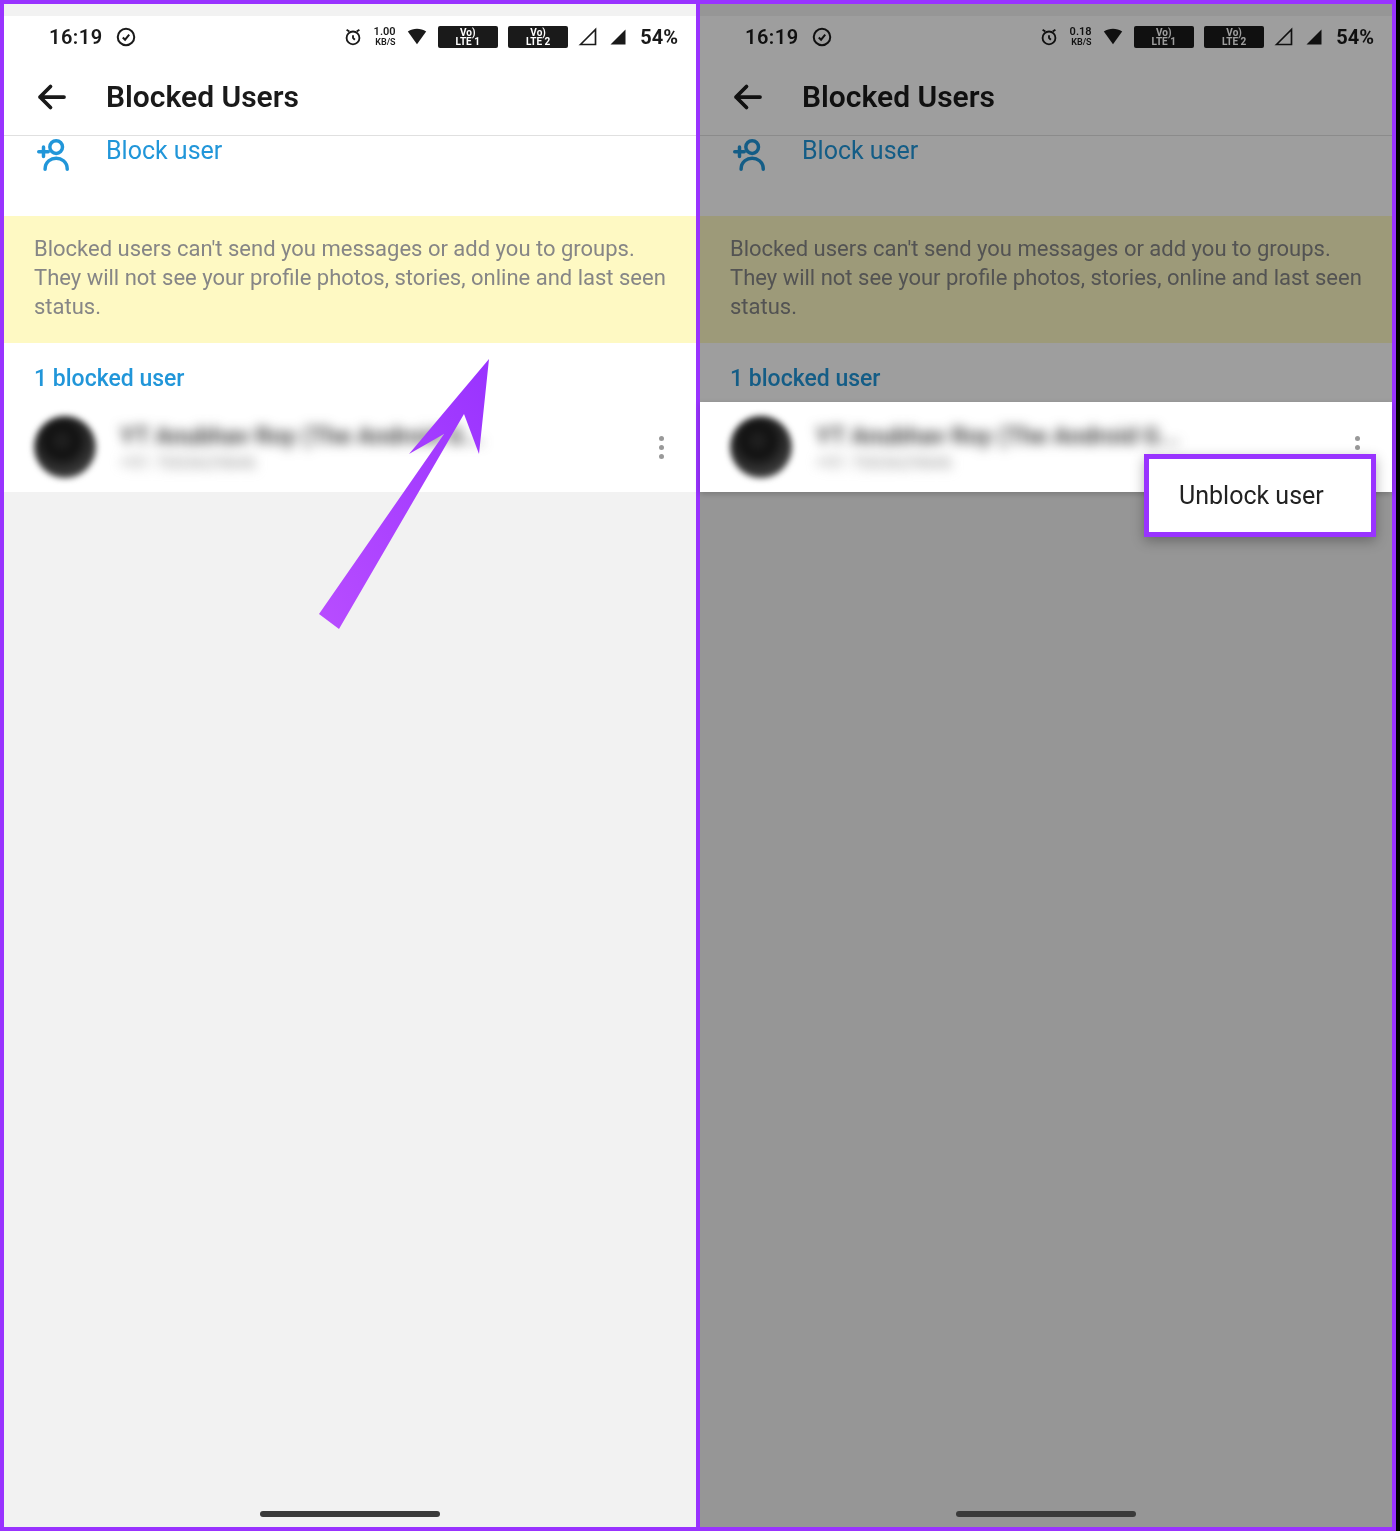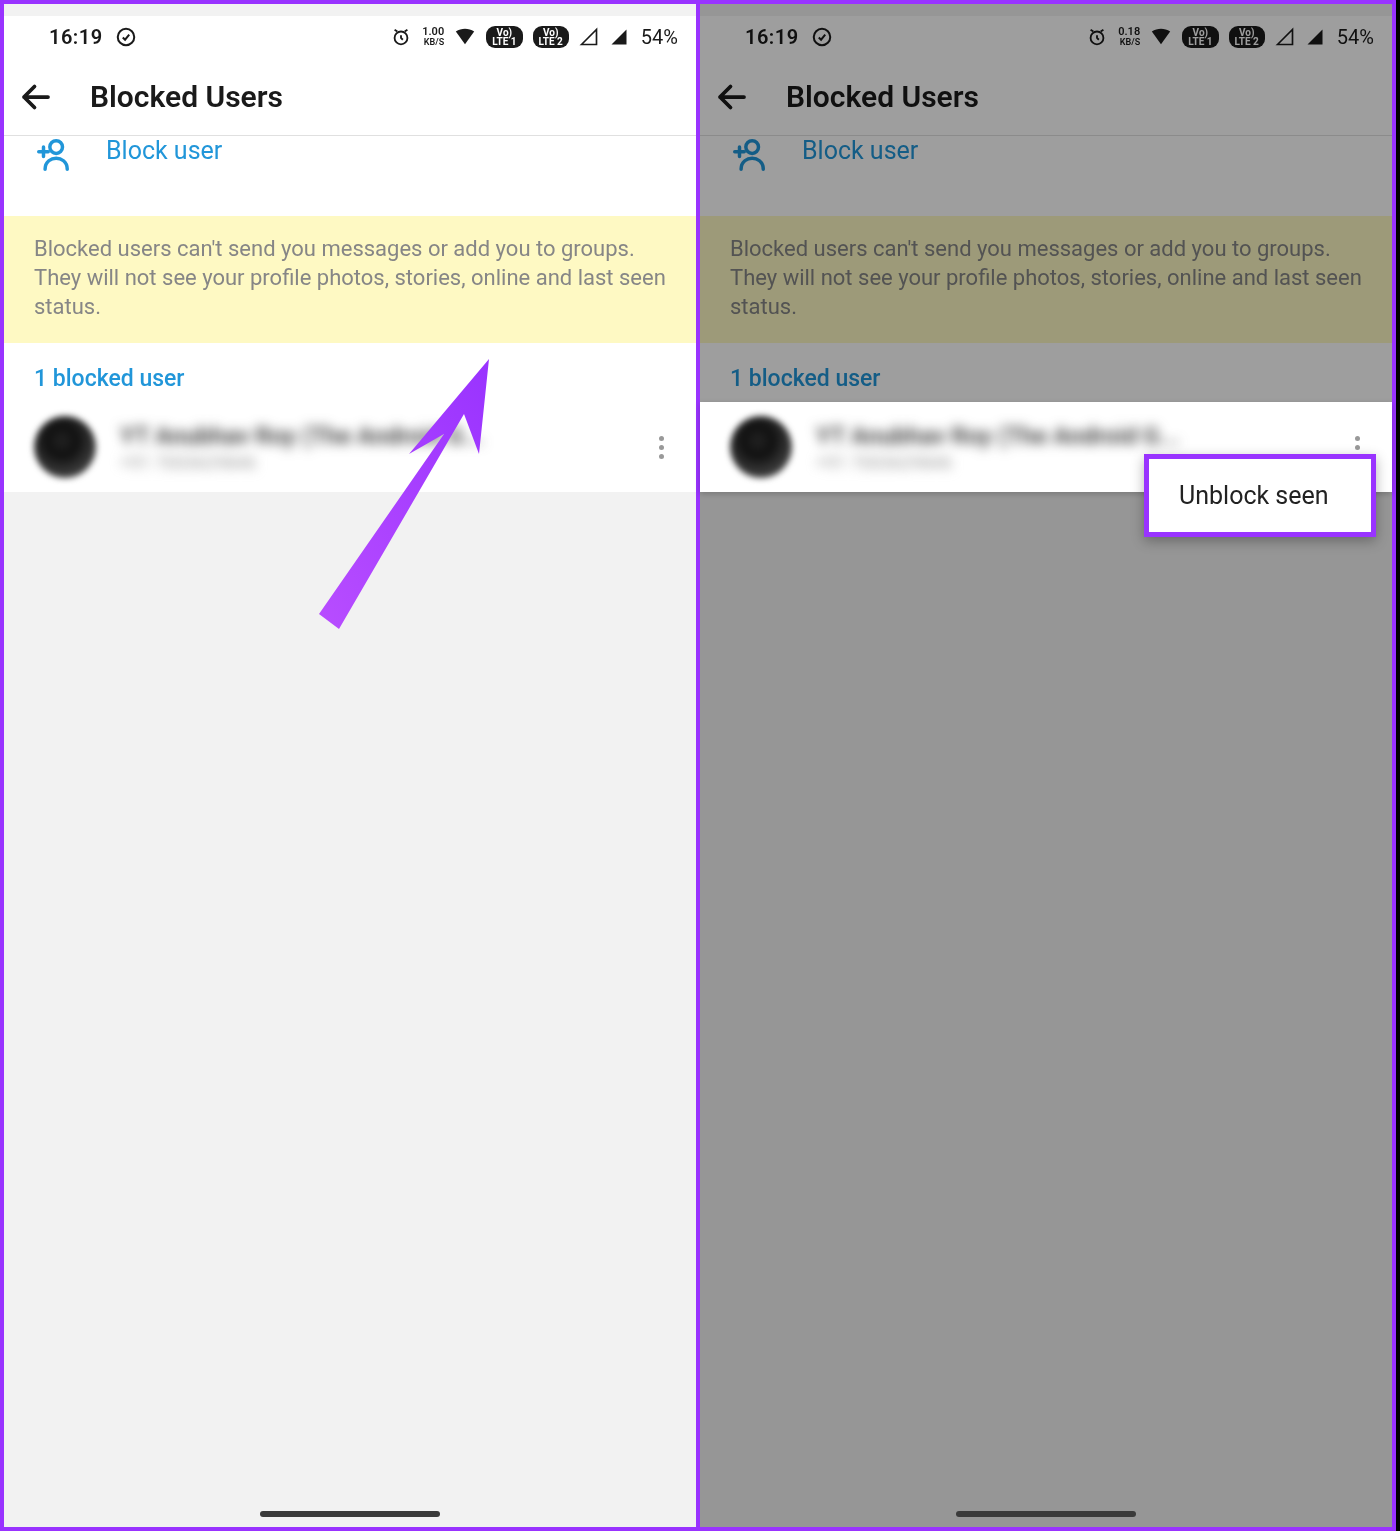--- a/index.html
+++ b/index.html
@@ -55,35 +55,35 @@
     line-height: 10px;
     text-align: right;
     font-weight: 600;
   }
   .status-kbs .small { font-size: 9px; display: block; }
   .vo-box {
     background: #1a1a1a;
     color: #fff;
     font-size: 10px;
     line-height: 9px;
-    padding: 2px 6px;
+    padding: 2px 18px;
     font-weight: 700;
     text-align: center;
-    border-radius: 9px;
+    border-radius: 2px;
   }
   .vo-box div { display: block; }
-  .battery-text { font-size: 20px; font-weight: 400; margin-left: 2px;}
+  .battery-text { font-size: 20px; font-weight: 700; margin-left: 2px;}
 
   
   .header {
     background: #fff;
     height: 78px;
     display: flex;
     align-items: center;
-    padding: 0 18px 0 14px;
+    padding: 0 18px 0 30px;
     border-bottom: 1px solid #e0e0e0;
   }
   .back-arrow {
     width: 36px;
     height: 36px;
     flex-shrink: 0;
   }
   .page-title {
     font-size: 30px;
     font-weight: 600;
@@ -424,19 +424,19 @@
             <span></span>
         </div>
       </div>
 
       <div class="empty"></div>
     </div>
 
     <div class="overlay"></div>
 
     <div class="popup">
-      <div class="popup-item">Unblock seen</div>
+      <div class="popup-item">Unblock user</div>
     </div>
 
     <div class="nav-handle"></div>
   </div>
 
 </div>
 
 </body></html>

